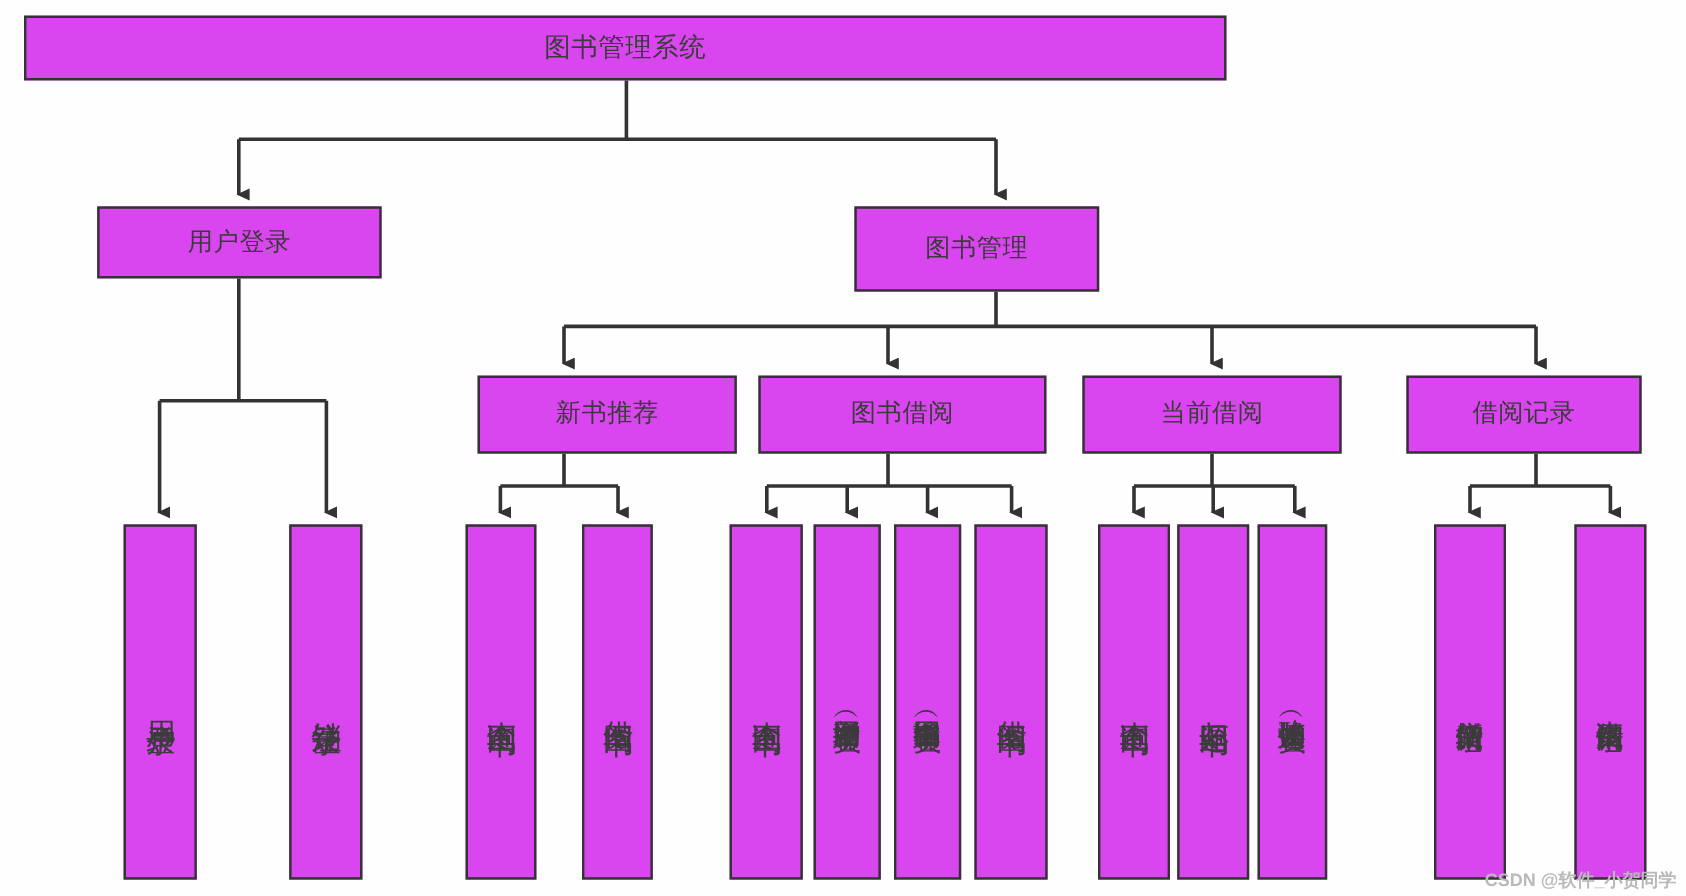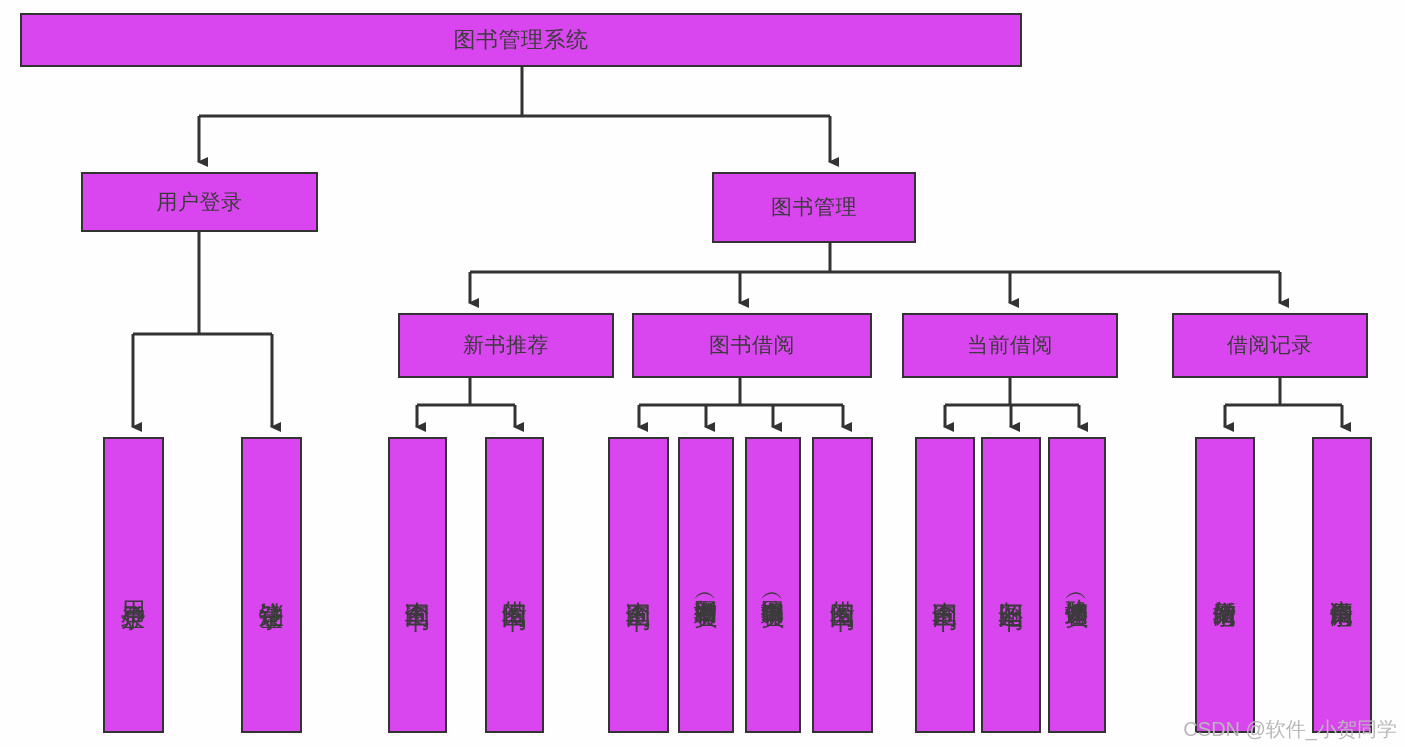--- a/index.html
+++ b/index.html
@@ -40,24 +40,25 @@
     font-size:25px;
     line-height:1.05;
     letter-spacing:2px;
     white-space:nowrap;
   }
   .v.narrow .lbl{font-size:23px;letter-spacing:1px;}
 
   .watermark{
     position:absolute;
     right:8px;bottom:4px;
-    font-size:20px;
+    font-size:15px;
     color:#b9b9b9;
     white-space:nowrap;
     pointer-events:none;
+    font-weight:bold;
   }
 </style>
 </head>
 <body>
 
 <div id="canvas">
 
   <svg id="edges" viewBox="0 0 1405 747" xmlns="http://www.w3.org/2000/svg">
     <defs>
       <marker id="arw" markerWidth="11" markerHeight="11" refX="5" refY="9" orient="auto" markerUnits="userSpaceOnUse">

